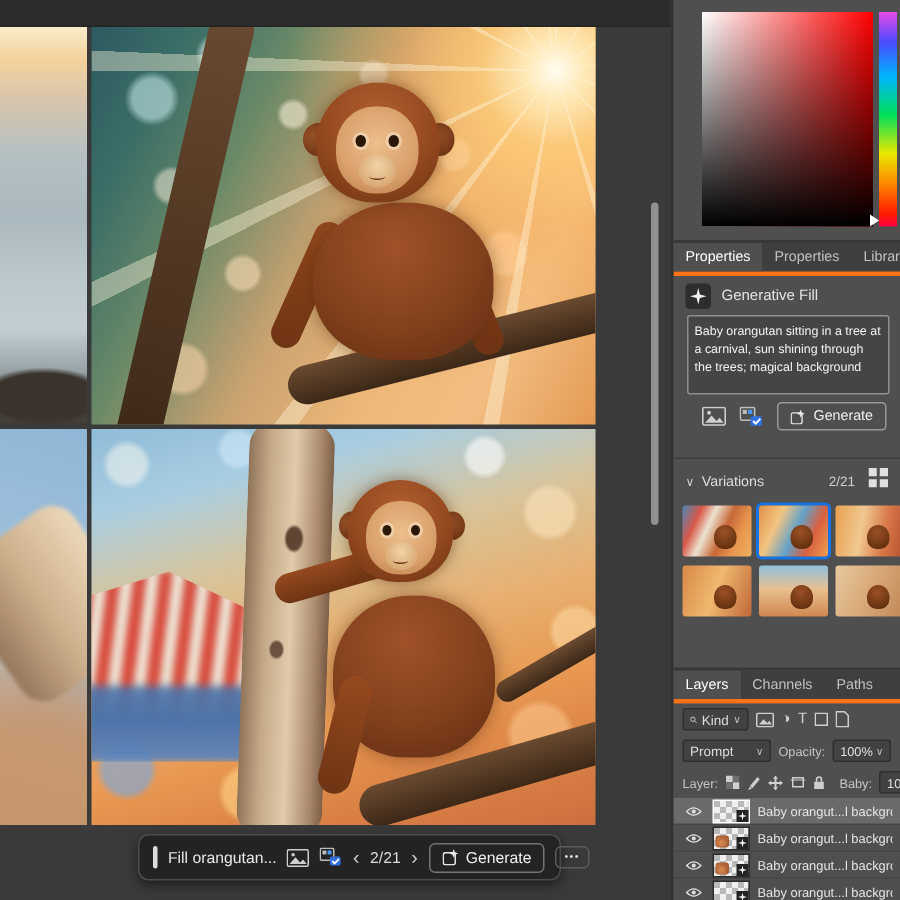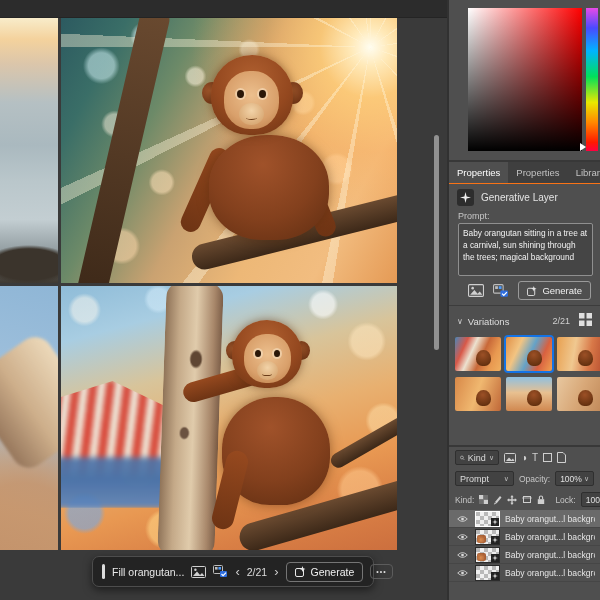--- a/index.html
+++ b/index.html
@@ -116,21 +116,21 @@
   
   .color-panel { height:160px; background:#4f4f4f; }
   .sv-field { position:absolute; left:19px; top:8px; width:114px; height:143px;
     background:linear-gradient(to top, #000, rgba(0,0,0,0)), linear-gradient(to right, #fff, #f00); }
   .hue-strip { position:absolute; right:2px; top:8px; width:12px; height:143px;
     background:linear-gradient(to bottom,#e84ae8 0%,#4a4aff 14%,#00b4ff 30%,#00e05a 48%,#e8e800 66%,#ff8800 80%,#ff1a00 94%,#ff0040 100%); }
   .hue-slider { position:absolute; right:14px; top:143px; width:0; height:0;
     border-left:6px solid #fff; border-top:4px solid transparent; border-bottom:4px solid transparent; }
 
   
-  .tabbar { display:flex; height:22px; background:#3f3f3f; border-bottom:1px solid #f97316; overflow:hidden; }
+  .tabbar { display:flex; height:22px; background:#3f3f3f; border-bottom:3px solid #f97316; overflow:hidden; }
   .tab { padding:0 8px; font-size:9.5px; color:#c2c2c2; display:flex; align-items:center; white-space:nowrap; }
   .tab.active { background:#4f4f4f; color:#fff; }
 
   
   .props-panel { height:145px; border-top:2px solid #383838; background:#4f4f4f; }
   .genlayer-row { display:flex; align-items:center; gap:7px; padding:5px 8px 3px; }
   .genlayer-ico { width:17px; height:17px; background:#2d2d2d; border-radius:3px;
     display:flex; align-items:center; justify-content:center; }
   .genlayer-label { font-size:10px; color:#e4e4e4; }
   .prompt-label { font-size:9px; color:#c6c6c6; padding:2px 9px 1px; }
@@ -286,23 +286,22 @@
         <div class="tab active">Properties</div>
         <div class="tab">Properties</div>
         <div class="tab">Libraries</div>
       </div>
       <div class="genlayer-row">
         <span class="genlayer-ico">
           <svg width="11" height="11" viewBox="0 0 11 11">
               <path d="M5.5 0 L6.6 4.4 L11 5.5 L6.6 6.6 L5.5 11 L4.4 6.6 L0 5.5 L4.4 4.4 Z" fill="#f0f0f0"></path>
             </svg>
         </span>
-        <span class="genlayer-label">Generative Layer</span>
-      </div>
-      <div class="prompt-label">Prompt:</div>
+        <span class="genlayer-label">Generative Fill</span>
+      </div>
       <textarea class="prompt-box" style="">Baby orangutan sitting in a tree at a carnival, sun shining through the trees; magical background</textarea>
       <div class="props-actions">
         <span class="tb-ico">
           <svg width="16" height="13" viewBox="0 0 15 12">
               <rect x="0.5" y="0.5" width="14" height="11" rx="1" fill="none" stroke="#cfcfcf"></rect>
               <circle cx="4.4" cy="3.8" r="1.2" fill="#cfcfcf"></circle>
               <path d="M2 10 L6 5.5 L9 9 L11 7 L13.5 10 Z" fill="#cfcfcf"></path>
             </svg>
         </span>
         <span class="tb-ico">
@@ -342,20 +341,25 @@
         <div class="vthumb vt1" title="variation 1: orangutan with carnival stripes at left"></div>
         <div class="vthumb vt2 selected" title="variation 2: orangutan on branch, carnival bokeh (selected)"></div>
         <div class="vthumb vt3" title="variation 3: orangutan in warm sunlight"></div>
         <div class="vthumb vt4" title="variation 4: orangutan on warm orange background"></div>
         <div class="vthumb vt5" title="variation 5: orangutan with blue sky above"></div>
         <div class="vthumb vt6" title="variation 6: orangutan in soft tan light"></div>
       </div>
     </div>
 
     <div class="panel-sec layers-panel">
+      <div class="tabbar">
+        <div class="tab active">Layers</div>
+        <div class="tab">Channels</div>
+        <div class="tab">Paths</div>
+      </div>
 
       <div class="lp-row">
         <span class="kind-box sel-box">
           <svg width="8" height="8" viewBox="0 0 10 10">
               <circle cx="4" cy="4" r="3" fill="none" stroke="#cfcfcf" stroke-width="1.3"></circle>
               <line x1="6.2" y1="6.2" x2="9" y2="9" stroke="#cfcfcf" stroke-width="1.3"></line>
             </svg>
           <span class="lbl">Kind</span>
           <span class="mini-chev">∨</span>
         </span>
@@ -385,21 +389,21 @@
           <span class="mini-chev">∨</span>
         </span>
         <span class="tiny-label">Opacity:</span>
         <span class="sel-box val-box">
           <span class="lbl">100%</span>
           <span class="mini-chev">∨</span>
         </span>
       </div>
 
       <div class="lp-row">
-        <span class="tiny-label">Kind:</span>
+        <span class="tiny-label">Layer:</span>
         <span class="ficon">
           <svg width="9" height="9" viewBox="0 0 9 9">
               <rect x="0" y="0" width="4.5" height="4.5" fill="#cfcfcf"></rect>
               <rect x="4.5" y="4.5" width="4.5" height="4.5" fill="#cfcfcf"></rect>
               <rect x="4.5" y="0" width="4.5" height="4.5" fill="#6e6e6e"></rect>
               <rect x="0" y="4.5" width="4.5" height="4.5" fill="#6e6e6e"></rect>
             </svg>
         </span>
         <span class="ficon">
           <svg width="9" height="10" viewBox="0 0 9 10">
@@ -418,21 +422,21 @@
               <line x1="0" y1="3" x2="10" y2="3" stroke="#cfcfcf" stroke-width="0.7"></line>
             </svg>
         </span>
         <span class="ficon">
           <svg width="8" height="10" viewBox="0 0 10 12">
               <rect x="1" y="5" width="8" height="6" fill="#cfcfcf"></rect>
               <path d="M3 5 V3 a2 2 0 0 1 4 0 V5" fill="none" stroke="#cfcfcf" stroke-width="1.4"></path>
             </svg>
         </span>
         <span style="flex:1"></span>
-        <span class="tiny-label">Lock:</span>
+        <span class="tiny-label">Baby:</span>
         <span class="sel-box val-box">
           <span class="lbl">100%</span>
 
         </span>
       </div>
 
       <div class="layer-row selected">
         <span class="eye-btn">
           <svg width="11" height="8" viewBox="0 0 16 10">
               <path d="M1 5 Q8 -2 15 5 Q8 12 1 5 Z" fill="none" stroke="#dcdcdc" stroke-width="1.2"></path>

